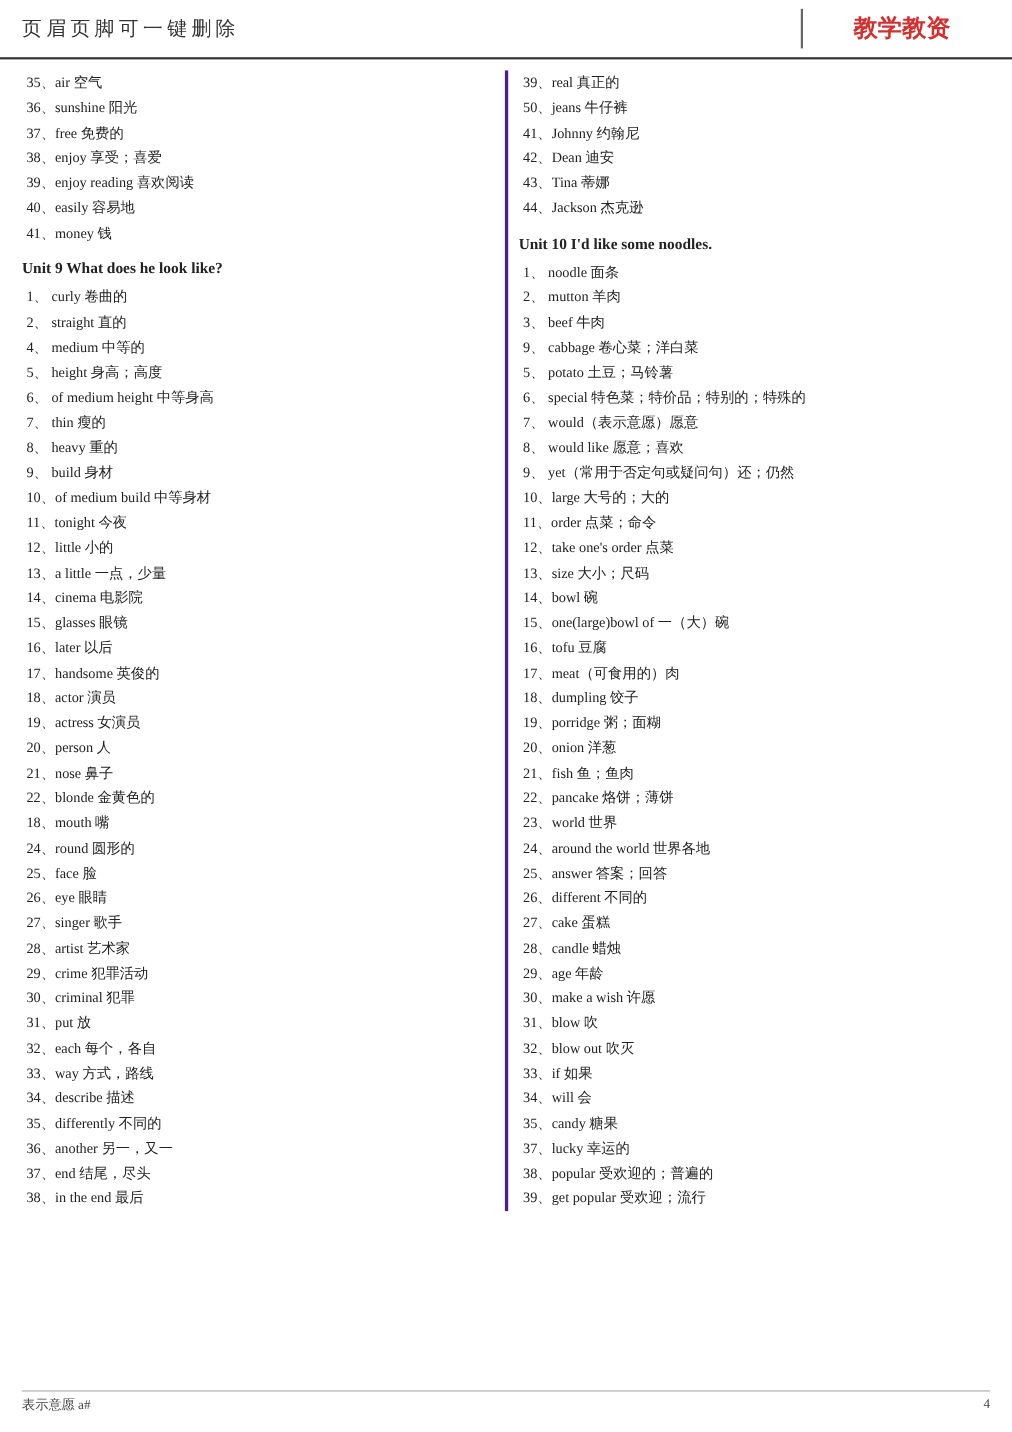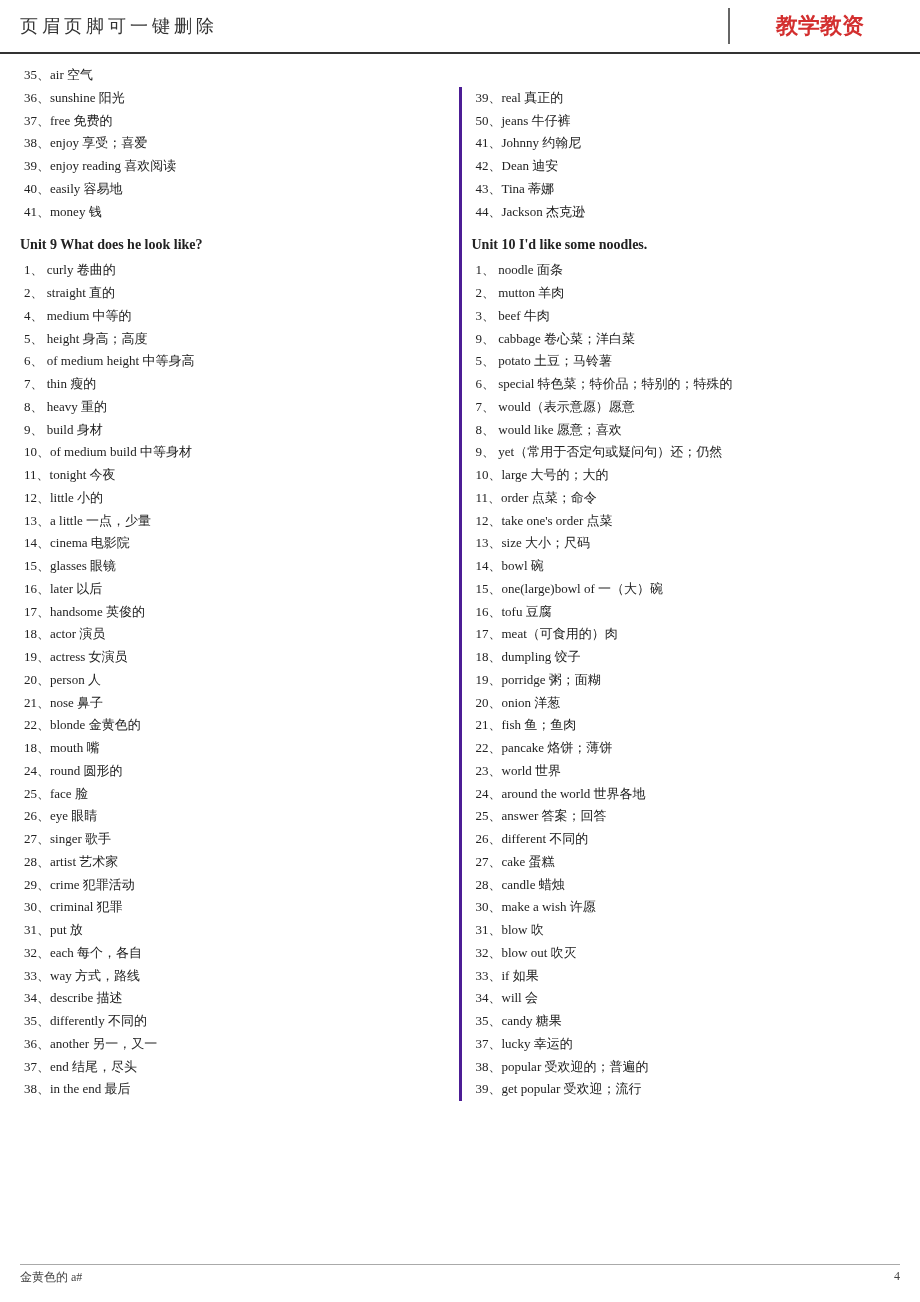--- a/index.html
+++ b/index.html
@@ -167,28 +167,29 @@
       <div class="item">19、porridge 粥；面糊</div>
       <div class="item">20、onion 洋葱</div>
       <div class="item">21、fish 鱼；鱼肉</div>
       <div class="item">22、pancake 烙饼；薄饼</div>
       <div class="item">23、world 世界</div>
       <div class="item">24、around the world 世界各地</div>
       <div class="item">25、answer 答案；回答</div>
       <div class="item">26、different 不同的</div>
       <div class="item">27、cake 蛋糕</div>
       <div class="item">28、candle 蜡烛</div>
+      <div class="item">29、age 年龄</div>
       <div class="item">30、make a wish 许愿</div>
       <div class="item">31、blow 吹</div>
       <div class="item">32、blow out 吹灭</div>
       <div class="item">33、if 如果</div>
       <div class="item">34、will 会</div>
       <div class="item">35、candy 糖果</div>
       <div class="item">37、lucky 幸运的</div>
       <div class="item">38、popular 受欢迎的；普遍的</div>
       <div class="item">39、get popular 受欢迎；流行</div>
     </div>
 </div>
 
 <div class="footer">
-  <span>金黄色的 a#</span>
+  <span>表示意愿 a#</span>
   <span>4</span>
 </div>
 
 </body></html>

